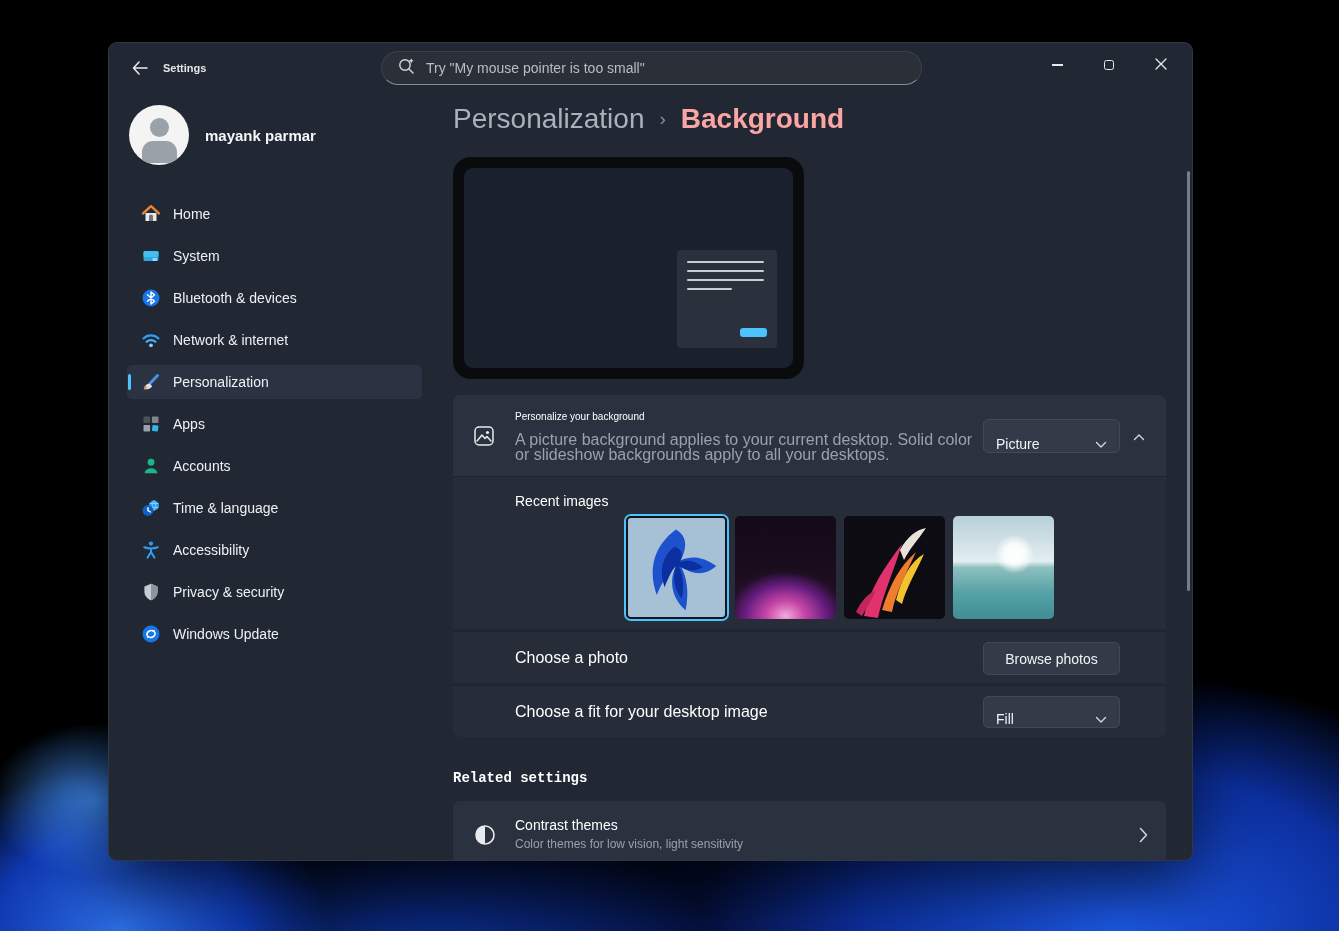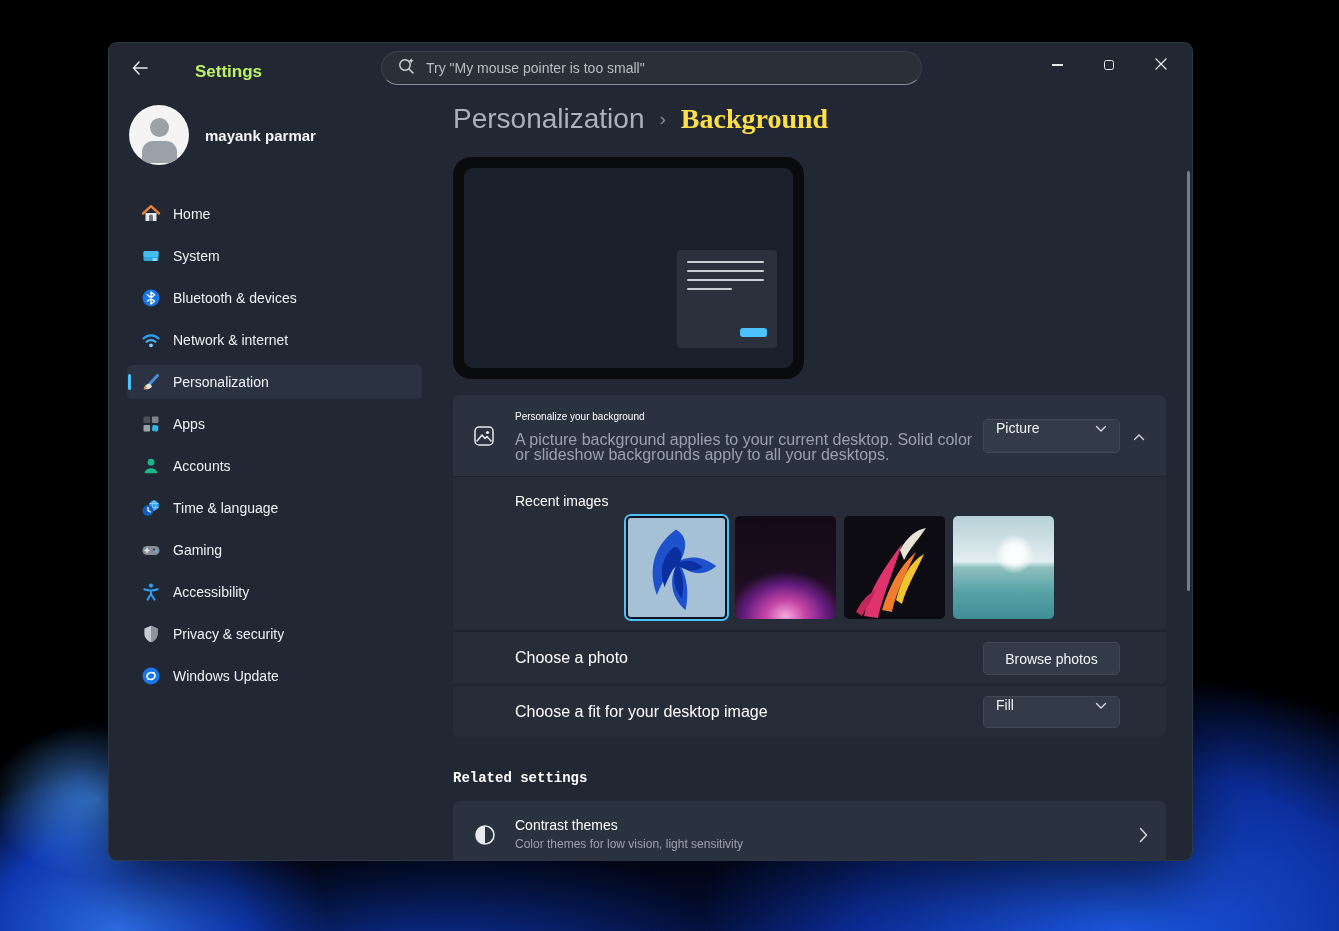--- a/index.html
+++ b/index.html
@@ -25,21 +25,21 @@
   
   .window {
     position:absolute; left:108px; top:42px; width:1085px; height:819px;
     background:#212834; border-radius:9px; overflow:hidden;
     border:1px solid rgba(255,255,255,.07);
     box-shadow:0 24px 70px rgba(0,0,0,.65);
   }
   
   .back-btn { position:absolute; left:14px; top:12px; width:34px; height:30px; border-radius:5px;
     display:flex; align-items:center; justify-content:center; cursor:pointer; }
-  .app-title { position:absolute; left:54px; top:19px; font-size:17px; font-weight:600; color:#bef264;margin-left:32px; }
+  .app-title { position:absolute; left:54px; top:19px; font-size:11px; font-weight:600; color:#e5e5e5; }
   .searchbox {
     position:absolute; left:272px; top:8px; width:541px; height:34px;
     background:#2b3038; border:1px solid #3a4048; border-bottom-color:#878d95;
     border-radius:17px; display:flex; align-items:center; padding:0 14px;
   }
   .searchbox input {
     flex:1; background:transparent; border:none; outline:none;
     color:#d4d8dd; font-size:14px; font-family:inherit; margin-left:10px;
   }
   .searchbox input::placeholder { color:#b9bec5; opacity:1; }
@@ -62,40 +62,40 @@
   .nav-item.selected { background:#2b3342; }
   .nav-item.selected::before {
     content:""; position:absolute; left:1px; top:9px; width:3px; height:16px;
     border-radius:2px; background:#4cc2ff;
   }
   .nav-icon { width:20px; height:20px; display:flex; align-items:center; justify-content:center; flex:0 0 auto; }
   
   .breadcrumb { position:absolute; left:344px; top:60px; font-size:28px; display:flex; align-items:baseline; }
   .crumb-parent { color:#a9b1bb; font-weight:400; cursor:pointer; }
   .crumb-sep { color:#8a919b; font-size:19px; margin:0 15px; position:relative; top:-3px; }
-  .crumb-current { color:#fde047; font-weight:700;font-family:Liberation Serif, serif; }
+  .crumb-current { color:#fca5a5; font-weight:700; }
   
   .monitor { position:absolute; left:344px; top:114px; width:351px; height:222px;
     background:#0a0b0d; border-radius:18px; padding:11px; }
   .monitor-screen { width:100%; height:100%; background:#1b212c; border-radius:9px; position:relative; overflow:hidden; }
   .preview-card { position:absolute; right:16px; bottom:20px; width:100px; height:98px;
     background:#2a313d; border-radius:4px; padding:11px 10px; }
   .pline { height:2px; background:#c9ced5; border-radius:1px; margin-bottom:7px; }
   .pline.l1,.pline.l2,.pline.l3 { width:77px; }
   .pline.l4 { width:45px; }
   .pbutton { position:absolute; right:10px; bottom:11px; width:27px; height:9px; border-radius:3px; background:#4cc2ff; }
   
   .exp-header { position:absolute; left:344px; top:352px; width:713px; height:81px;
     background:#2b323f; border-radius:7px 7px 0 0; cursor:pointer; }
   .exp-icon { position:absolute; left:19px; top:29px; }
   .exp-title { position:absolute; left:62px; top:16px; font-size:10px; color:#fff; }
   .exp-desc { position:absolute; left:62px; top:37px; width:458px; font-size:16px; line-height:15px; color:#9aa1ac; }
   .dropdown {
     position:absolute; width:137px; height:34px; background:#333b49; border:1px solid #414957;
-    border-radius:5px; display:flex; align-items:flex-start; justify-content:space-between;
+    border-radius:5px; display:flex; align-items:flex-end; justify-content:space-between;
     padding:0 12px; font-size:14px; color:#f2f4f6; cursor:pointer;
   }
   .dd-picture { left:530px; top:24px; }
   .collapse-btn { position:absolute; right:14px; top:28px; width:26px; height:26px;
     display:flex; align-items:center; justify-content:center; cursor:pointer; }
   .exp-row { position:absolute; left:344px; width:713px; background:#272d38; border-top:1px solid #1d232d; }
   .row-recent { top:433px; height:153px; }
   .recent-label { position:absolute; left:62px; top:16px; font-size:14px; color:#fff;text-align:center; }
   .thumbs { position:absolute; left:173px; top:39px; display:flex; gap:8px; }
   .thumb { width:101px; height:103px; border-radius:5px; cursor:pointer; position:relative; overflow:hidden; }
@@ -260,31 +260,20 @@
             <path d="M8.6 5.5 h8.8 M8.6 9.5 h8.8 M13 2.5 c-2.2 3 -2.2 7 0 10 M13 2.5 c2.2 3 2.2 7 0 10" stroke="#8fd2ff" stroke-width=".9" fill="none"></path>
             <circle cx="7" cy="12.5" r="5.4" fill="#1060c4"></circle>
             <path d="M7 9.6 V12.7 L9.4 14" stroke="#fff" stroke-width="1.4" fill="none" stroke-linecap="round"></path>
           </svg>
       </span>
       <span class="nav-label">Time &amp; language</span>
     </div>
     <div class="nav-item">
       <span class="nav-icon">
         <svg width="20" height="20" viewBox="0 0 20 20">
-            <rect x="1.5" y="6" width="17" height="9" rx="4.5" fill="#868d97"></rect>
-            <path d="M6 8.5 v4 M4 10.5 h4" stroke="#e8eaec" stroke-width="1.4" stroke-linecap="round"></path>
-            <circle cx="13" cy="9.5" r="1.1" fill="#3a414b"></circle>
-            <circle cx="15.3" cy="11.5" r="1.1" fill="#4cc2ff"></circle>
-          </svg>
-      </span>
-      <span class="nav-label">Gaming</span>
-    </div>
-    <div class="nav-item">
-      <span class="nav-icon">
-        <svg width="20" height="20" viewBox="0 0 20 20">
             <circle cx="10" cy="3.6" r="2.1" fill="#2f9df3"></circle>
             <path d="M3.2 7.2 Q10 9.6 16.8 7.2 M10 8.8 V12 M10 12 L6.6 17.6 M10 12 L13.4 17.6" stroke="#2f9df3" stroke-width="2" fill="none" stroke-linecap="round" stroke-linejoin="round"></path>
           </svg>
       </span>
       <span class="nav-label">Accessibility</span>
     </div>
     <div class="nav-item">
       <span class="nav-icon">
         <svg width="20" height="20" viewBox="0 0 20 20">
             <path d="M10 1.8 L16.6 4.4 V9.4 C16.6 13.8 13.7 16.8 10 18.2 C6.3 16.8 3.4 13.8 3.4 9.4 V4.4 Z" fill="#c6cbd2"></path>

